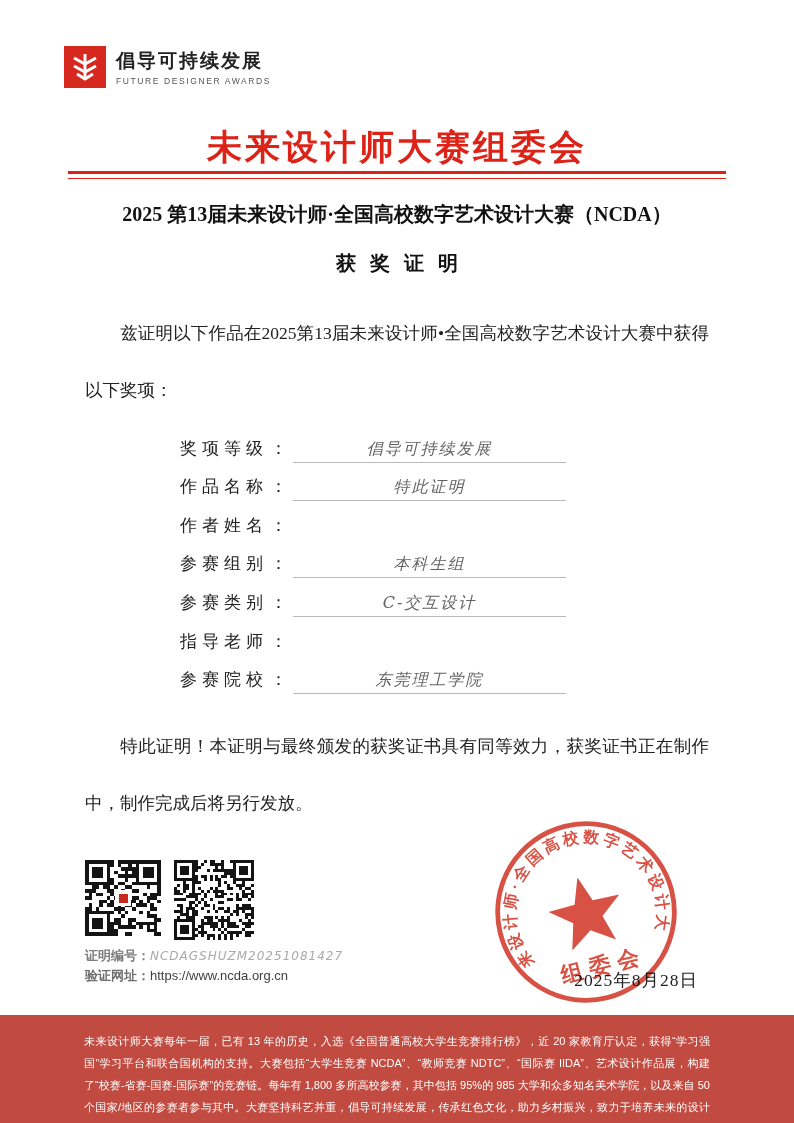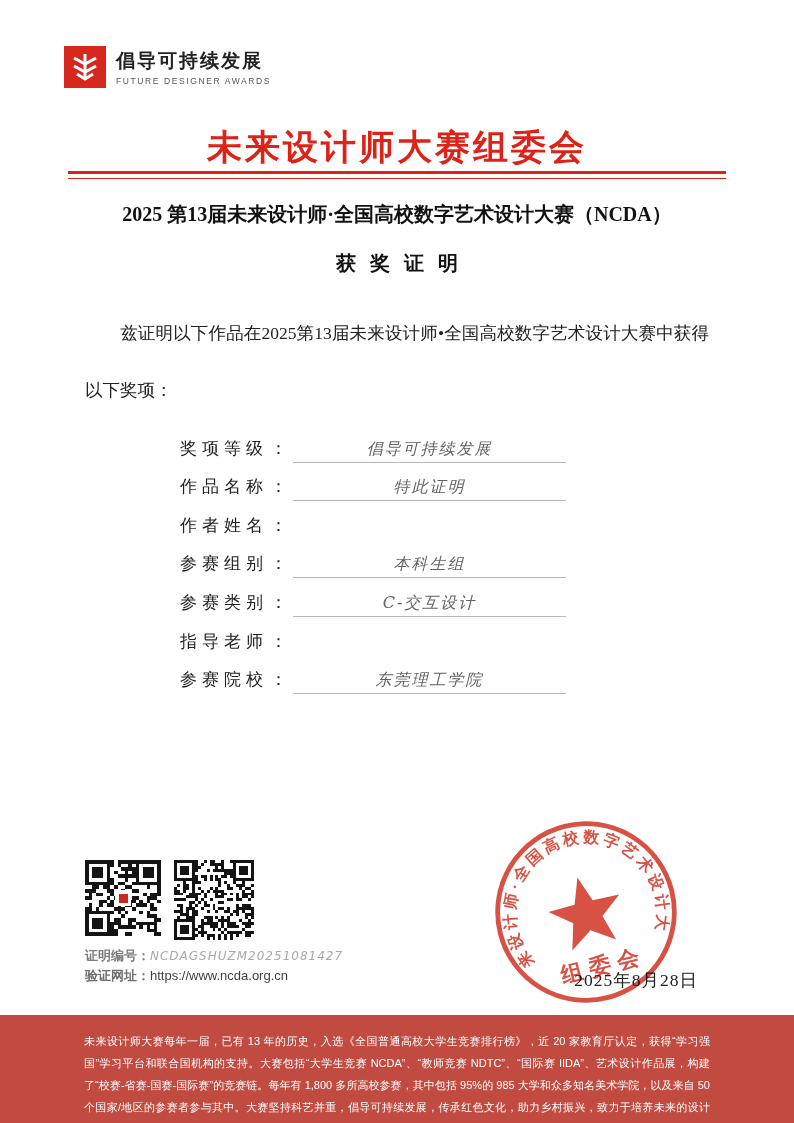--- a/index.html
+++ b/index.html
@@ -139,20 +139,21 @@
       <span class="field-label">指导老师</span>
         <span class="field-colon">：</span>
     </div>
     <div class="field-row">
       <span class="field-label">参赛院校</span>
         <span class="field-colon">：</span>
       <span class="field-line"><span class="field-value">东莞理工学院</span></span>
     </div>
   </div>
 
+  <div class="para closing"><span class="indent"></span><span>特此证明！本证明与最终颁发的获奖证书具有同等效力，获奖证书正在制作中，制作完成后将另行发放。</span></div>
 
   <div class="qr qr1">
       <div style="display: grid; grid-template-columns: repeat(21, 1fr); width: 100%; height: 100%;">
         <div style="background: rgb(20, 20, 20);"></div>
         <div style="background: rgb(20, 20, 20);"></div>
         <div style="background: rgb(20, 20, 20);"></div>
         <div style="background: rgb(20, 20, 20);"></div>
         <div style="background: rgb(20, 20, 20);"></div>
         <div style="background: rgb(20, 20, 20);"></div>
         <div style="background: rgb(20, 20, 20);"></div>

